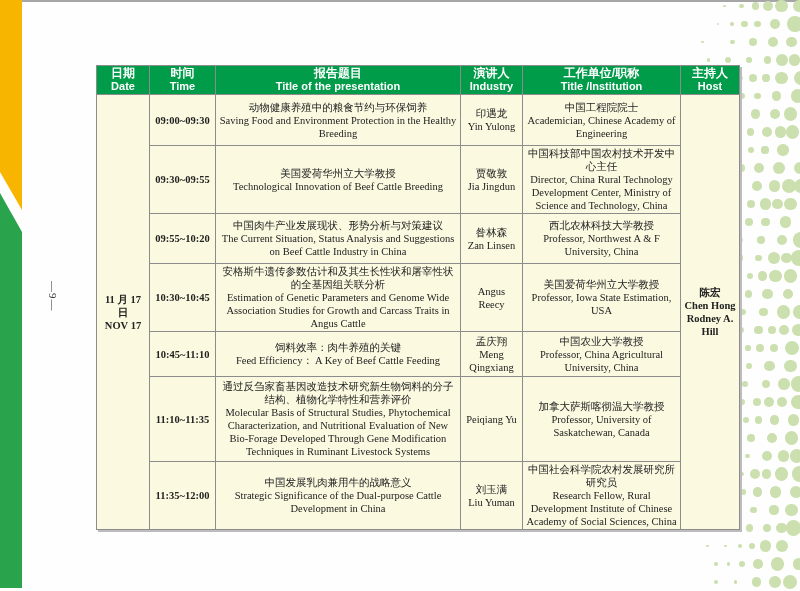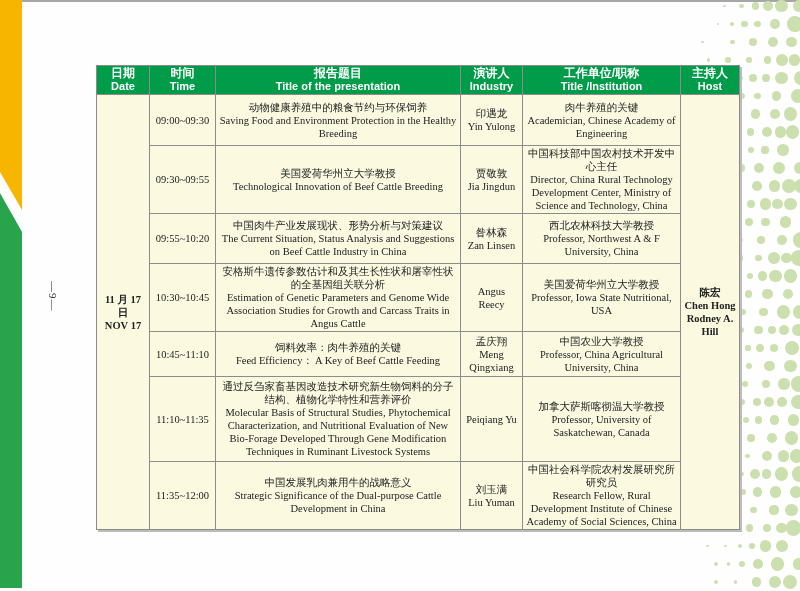--- a/index.html
+++ b/index.html
@@ -32,21 +32,21 @@
   }
   .sched th{
     background:#009c4a;color:#ffffff;font-weight:bold;
     font-size:12px;line-height:13px;padding:1px 0;
   }
   .sched th .en{font-size:11px;}
   .sched td{
     background:#fbf9e0;color:#222;
     font-family:"Liberation Serif",serif;font-size:10.5px;line-height:13px;
   }
-  .cell-time{font-family:"Liberation Sans",sans-serif;font-size:10.5px;}
+  .cell-time{font-family:"Liberation Sans",sans-serif;font-size:10.5px;font-weight:bold;}
   .cell-date,.cell-host{
     font-family:"Liberation Sans",sans-serif;font-weight:bold;
     font-size:11px;line-height:15px;
   }
   .line:empty{display:none;}
   tr.r1{height:51px;} tr.r2{height:51px;} tr.r3{height:50px;}
   tr.r4{height:65px;} tr.r5{height:45px;} tr.r6{height:85px;} tr.r7{height:57px;}
   tr.hd{height:27px;}
 </style>
 </head>
@@ -294,21 +294,21 @@
       <td class="cell-time">09:00~09:30</td>
       <td>
         <div class="line">动物健康养殖中的粮食节约与环保饲养</div>
         <div class="line">Saving Food and Environment Protection in the Healthy Breeding</div>
       </td>
       <td>
         <div class="line">印遇龙</div>
         <div class="line">Yin Yulong</div>
       </td>
       <td>
-        <div class="line">肉牛养殖的关键</div>
+        <div class="line">中国工程院院士</div>
         <div class="line">Academician, Chinese Academy of Engineering</div>
       </td>
       <td class="cell-host" rowspan="7">
         <div class="line">陈宏</div>
         <div class="line">Chen Hong</div>
         <div class="line">Rodney A.</div>
         <div class="line">Hill</div>
       </td>
     </tr>
     <tr class="r2">
@@ -346,21 +346,21 @@
       <td>
         <div class="line">安格斯牛遗传参数估计和及其生长性状和屠宰性状的全基因组关联分析</div>
         <div class="line">Estimation of Genetic Parameters and Genome Wide Association Studies for Growth and Carcass Traits in Angus Cattle</div>
       </td>
       <td>
 
         <div class="line">Angus Reecy</div>
       </td>
       <td>
         <div class="line">美国爱荷华州立大学教授</div>
-        <div class="line">Professor, Iowa State Nutritional, USA</div>
+        <div class="line">Professor, Iowa State Estimation, USA</div>
       </td>
     </tr>
     <tr class="r5">
       <td class="cell-time">10:45~11:10</td>
       <td>
         <div class="line">饲料效率：肉牛养殖的关键</div>
         <div class="line">Feed Efficiency： A Key of Beef Cattle Feeding</div>
       </td>
       <td>
         <div class="line">孟庆翔</div>

